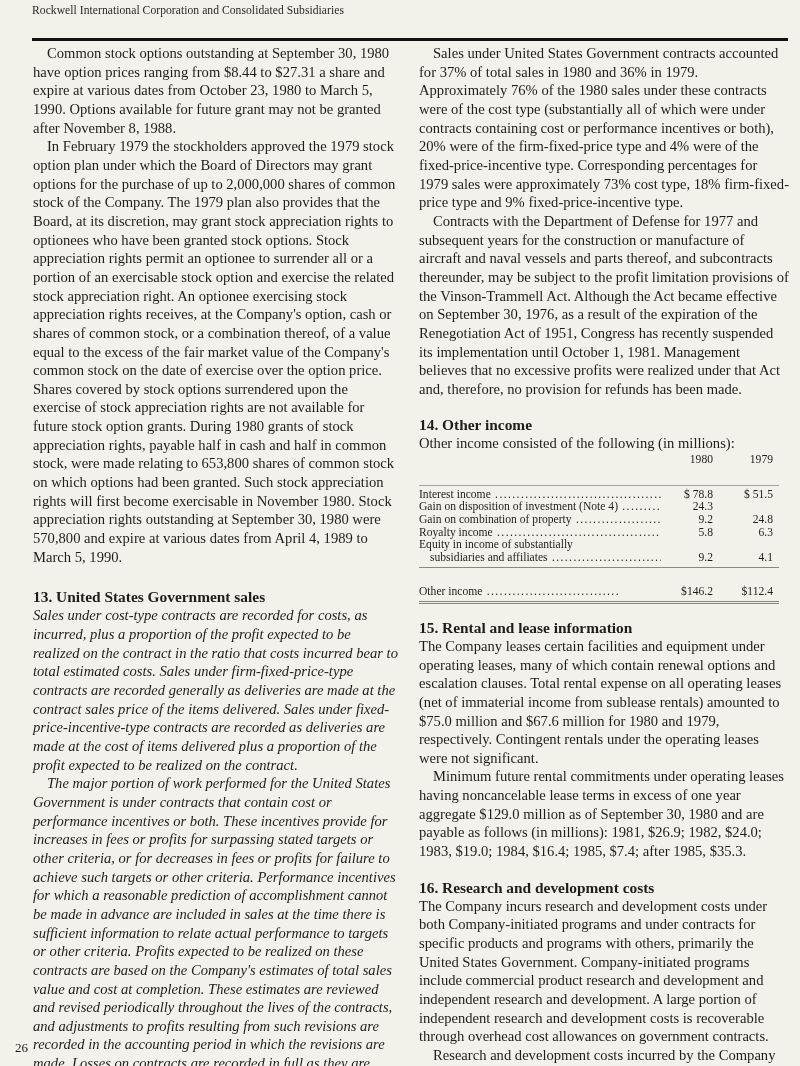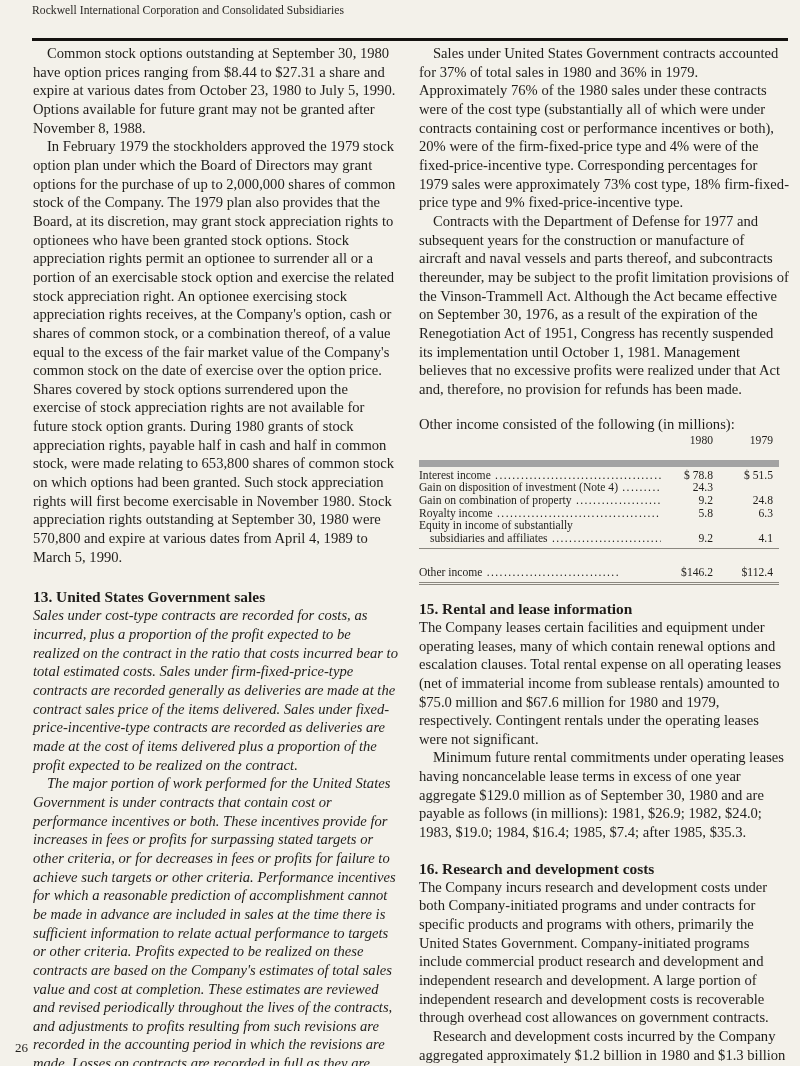--- a/index.html
+++ b/index.html
@@ -34,46 +34,47 @@
   .gap-m { height: 21px; }
   .gap-h { height: 14px; }
   
   .tbl { width: 360px; font-size: 11.6px; line-height: 12.6px; margin-top: 1px; }
   .tbl .row { display: flex; align-items: flex-end; }
   .tbl .lbl { flex: 1; white-space: nowrap; overflow: hidden; }
   .tbl .lbl .dots { letter-spacing: 1.4px; }
   .tbl .v1 { width: 52px; text-align: right; }
   .tbl .v2 { width: 60px; text-align: right; padding-right: 6px; }
   .tbl .hdr .v1, .tbl .hdr .v2 { font-size: 11.6px; }
-  .tbl .hdr { padding-bottom: 12px; border-bottom: 7px solid #a3a3a3; margin-bottom: 3px; }
+  .tbl .hdr { padding-bottom: 18px; border-bottom: 1px solid #a3a3a3; margin-bottom: 3px; }
   .tbl .sub { padding-left: 11px; }
   .tbl .total { border-top: 1px solid #8a877f; padding-top: 18px; margin-top: 3px; padding-bottom: 2px; border-bottom: 3px double #8a877f; }
   .page-num {
     position: absolute; left: 15px; top: 1040px; font-size: 13px;
   }
 </style>
 </head>
 <body>
 
 <div class="running-head">Rockwell International Corporation and Consolidated Subsidiaries</div>
 <div class="head-rule"></div>
 
 <div class="col col-left">
-  <p class="indent">Common stock options outstanding at September 30, 1980 have option prices ranging from $8.44 to $27.31 a share and expire at various dates from October 23, 1980 to July 5, 1990. Options available for future grant may not be granted after November 8, 1988.</p>
+  <p class="indent">Common stock options outstanding at September 30, 1980 have option prices ranging from $8.44 to $27.31 a share and expire at various dates from October 23, 1980 to March 5, 1990. Options available for future grant may not be granted after November 8, 1988.</p>
   <p class="indent">In February 1979 the stockholders approved the 1979 stock option plan under which the Board of Directors may grant options for the purchase of up to 2,000,000 shares of common stock of the Company. The 1979 plan also provides that the Board, at its discretion, may grant stock appreciation rights to optionees who have been granted stock options. Stock appreciation rights permit an optionee to surrender all or a portion of an exercisable stock option and exercise the related stock appreciation right. An optionee exercising stock appreciation rights receives, at the Company's option, cash or shares of common stock, or a combination thereof, of a value equal to the excess of the fair market value of the Company's common stock on the date of exercise over the option price. Shares covered by stock options surrendered upon the exercise of stock appreciation rights are not available for future stock option grants. During 1980 grants of stock appreciation rights, payable half in cash and half in common stock, were made relating to 653,800 shares of common stock on which options had been granted. Such stock appreciation rights will first become exercisable in November 1980. Stock appreciation rights outstanding at September 30, 1980 were 570,800 and expire at various dates from April 4, 1989 to March 5, 1990.</p>
   <div class="gap-m"></div>
   <h2>13. United States Government sales</h2>
   <p class="italic">Sales under cost-type contracts are recorded for costs, as incurred, plus a proportion of the profit expected to be realized on the contract in the ratio that costs incurred bear to total estimated costs. Sales under firm-fixed-price-type contracts are recorded generally as deliveries are made at the contract sales price of the items delivered. Sales under fixed-price-incentive-type contracts are recorded as deliveries are made at the cost of items delivered plus a proportion of the profit expected to be realized on the contract.</p>
   <p class="italic indent">The major portion of work performed for the United States Government is under contracts that contain cost or performance incentives or both. These incentives provide for increases in fees or profits for surpassing stated targets or other criteria, or for decreases in fees or profits for failure to achieve such targets or other criteria. Performance incentives for which a reasonable prediction of accomplishment cannot be made in advance are included in sales at the time there is sufficient information to relate actual performance to targets or other criteria. Profits expected to be realized on these contracts are based on the Company's estimates of total sales value and cost at completion. These estimates are reviewed and revised periodically throughout the lives of the contracts, and adjustments to profits resulting from such revisions are recorded in the accounting period in which the revisions are made. Losses on contracts are recorded in full as they are identified.</p>
 </div>
 
 <div class="col col-right">
   <p class="indent">Sales under United States Government contracts accounted for 37% of total sales in 1980 and 36% in 1979. Approximately 76% of the 1980 sales under these contracts were of the cost type (substantially all of which were under contracts containing cost or performance incentives or both), 20% were of the firm-fixed-price type and 4% were of the fixed-price-incentive type. Corresponding percentages for 1979 sales were approximately 73% cost type, 18% firm-fixed-price type and 9% fixed-price-incentive type.</p>
   <p class="indent">Contracts with the Department of Defense for 1977 and subsequent years for the construction or manufacture of aircraft and naval vessels and parts thereof, and subcontracts thereunder, may be subject to the profit limitation provisions of the Vinson-Trammell Act. Although the Act became effective on September 30, 1976, as a result of the expiration of the Renegotiation Act of 1951, Congress has recently suspended its implementation until October 1, 1981. Management believes that no excessive profits were realized under that Act and, therefore, no provision for refunds has been made.</p>
   <div class="gap-s"></div>
+  <h2>14. Other income</h2>
   <p>Other income consisted of the following (in millions):</p>
 
   <div class="tbl">
     <div class="row hdr">
       <span class="lbl"></span>
       <span class="v1">1980</span>
       <span class="v2">1979</span>
     </div>
     <div id="tbl-body">
         <div class="row">

